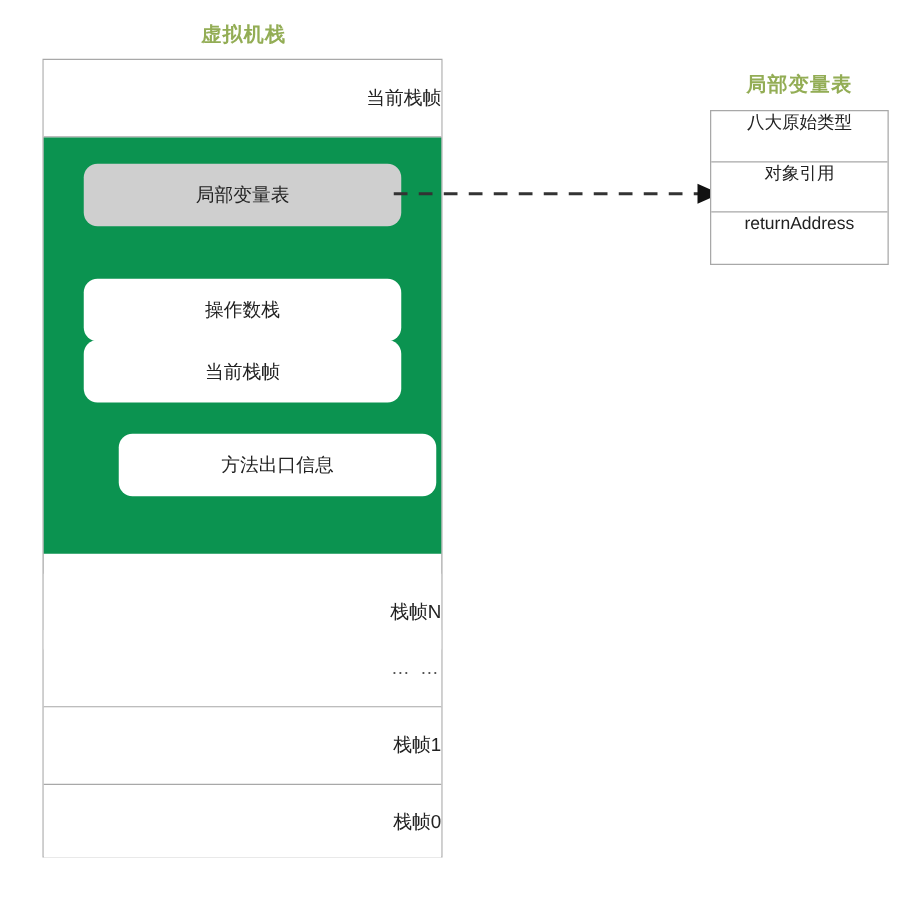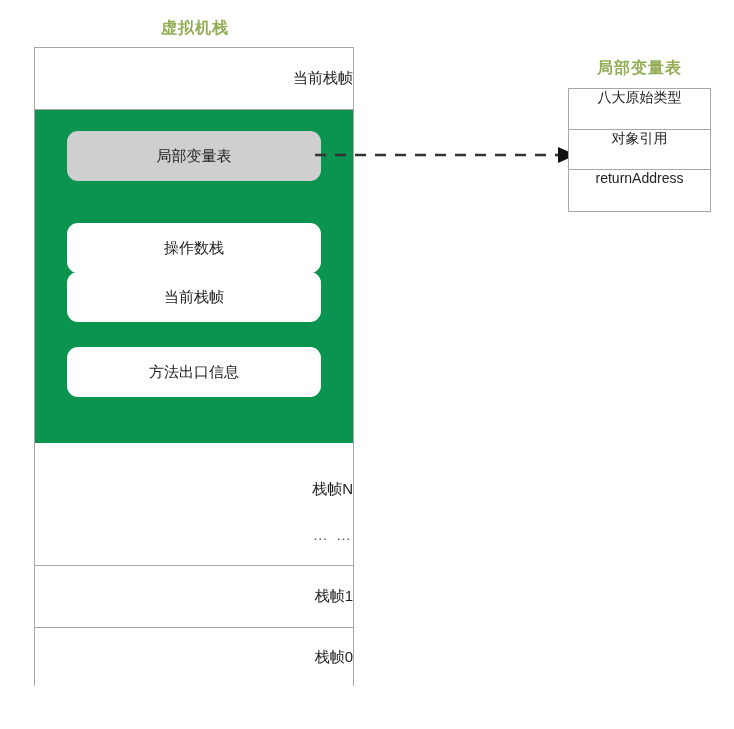--- a/index.html
+++ b/index.html
@@ -127,20 +127,21 @@
   }
   #item-operand-stack {
     top: 93px;
     margin-top: 20px;
   }
   #item-dynamic-link {
     top: 162px;
   }
   #item-return-address {
     top: 237px;
+    margin-left: 28px;
   }
 
   
   #connector {
     position: absolute;
     left: 300px;
     top: 130px;
     width: 290px;
     height: 50px;
     pointer-events: none;

